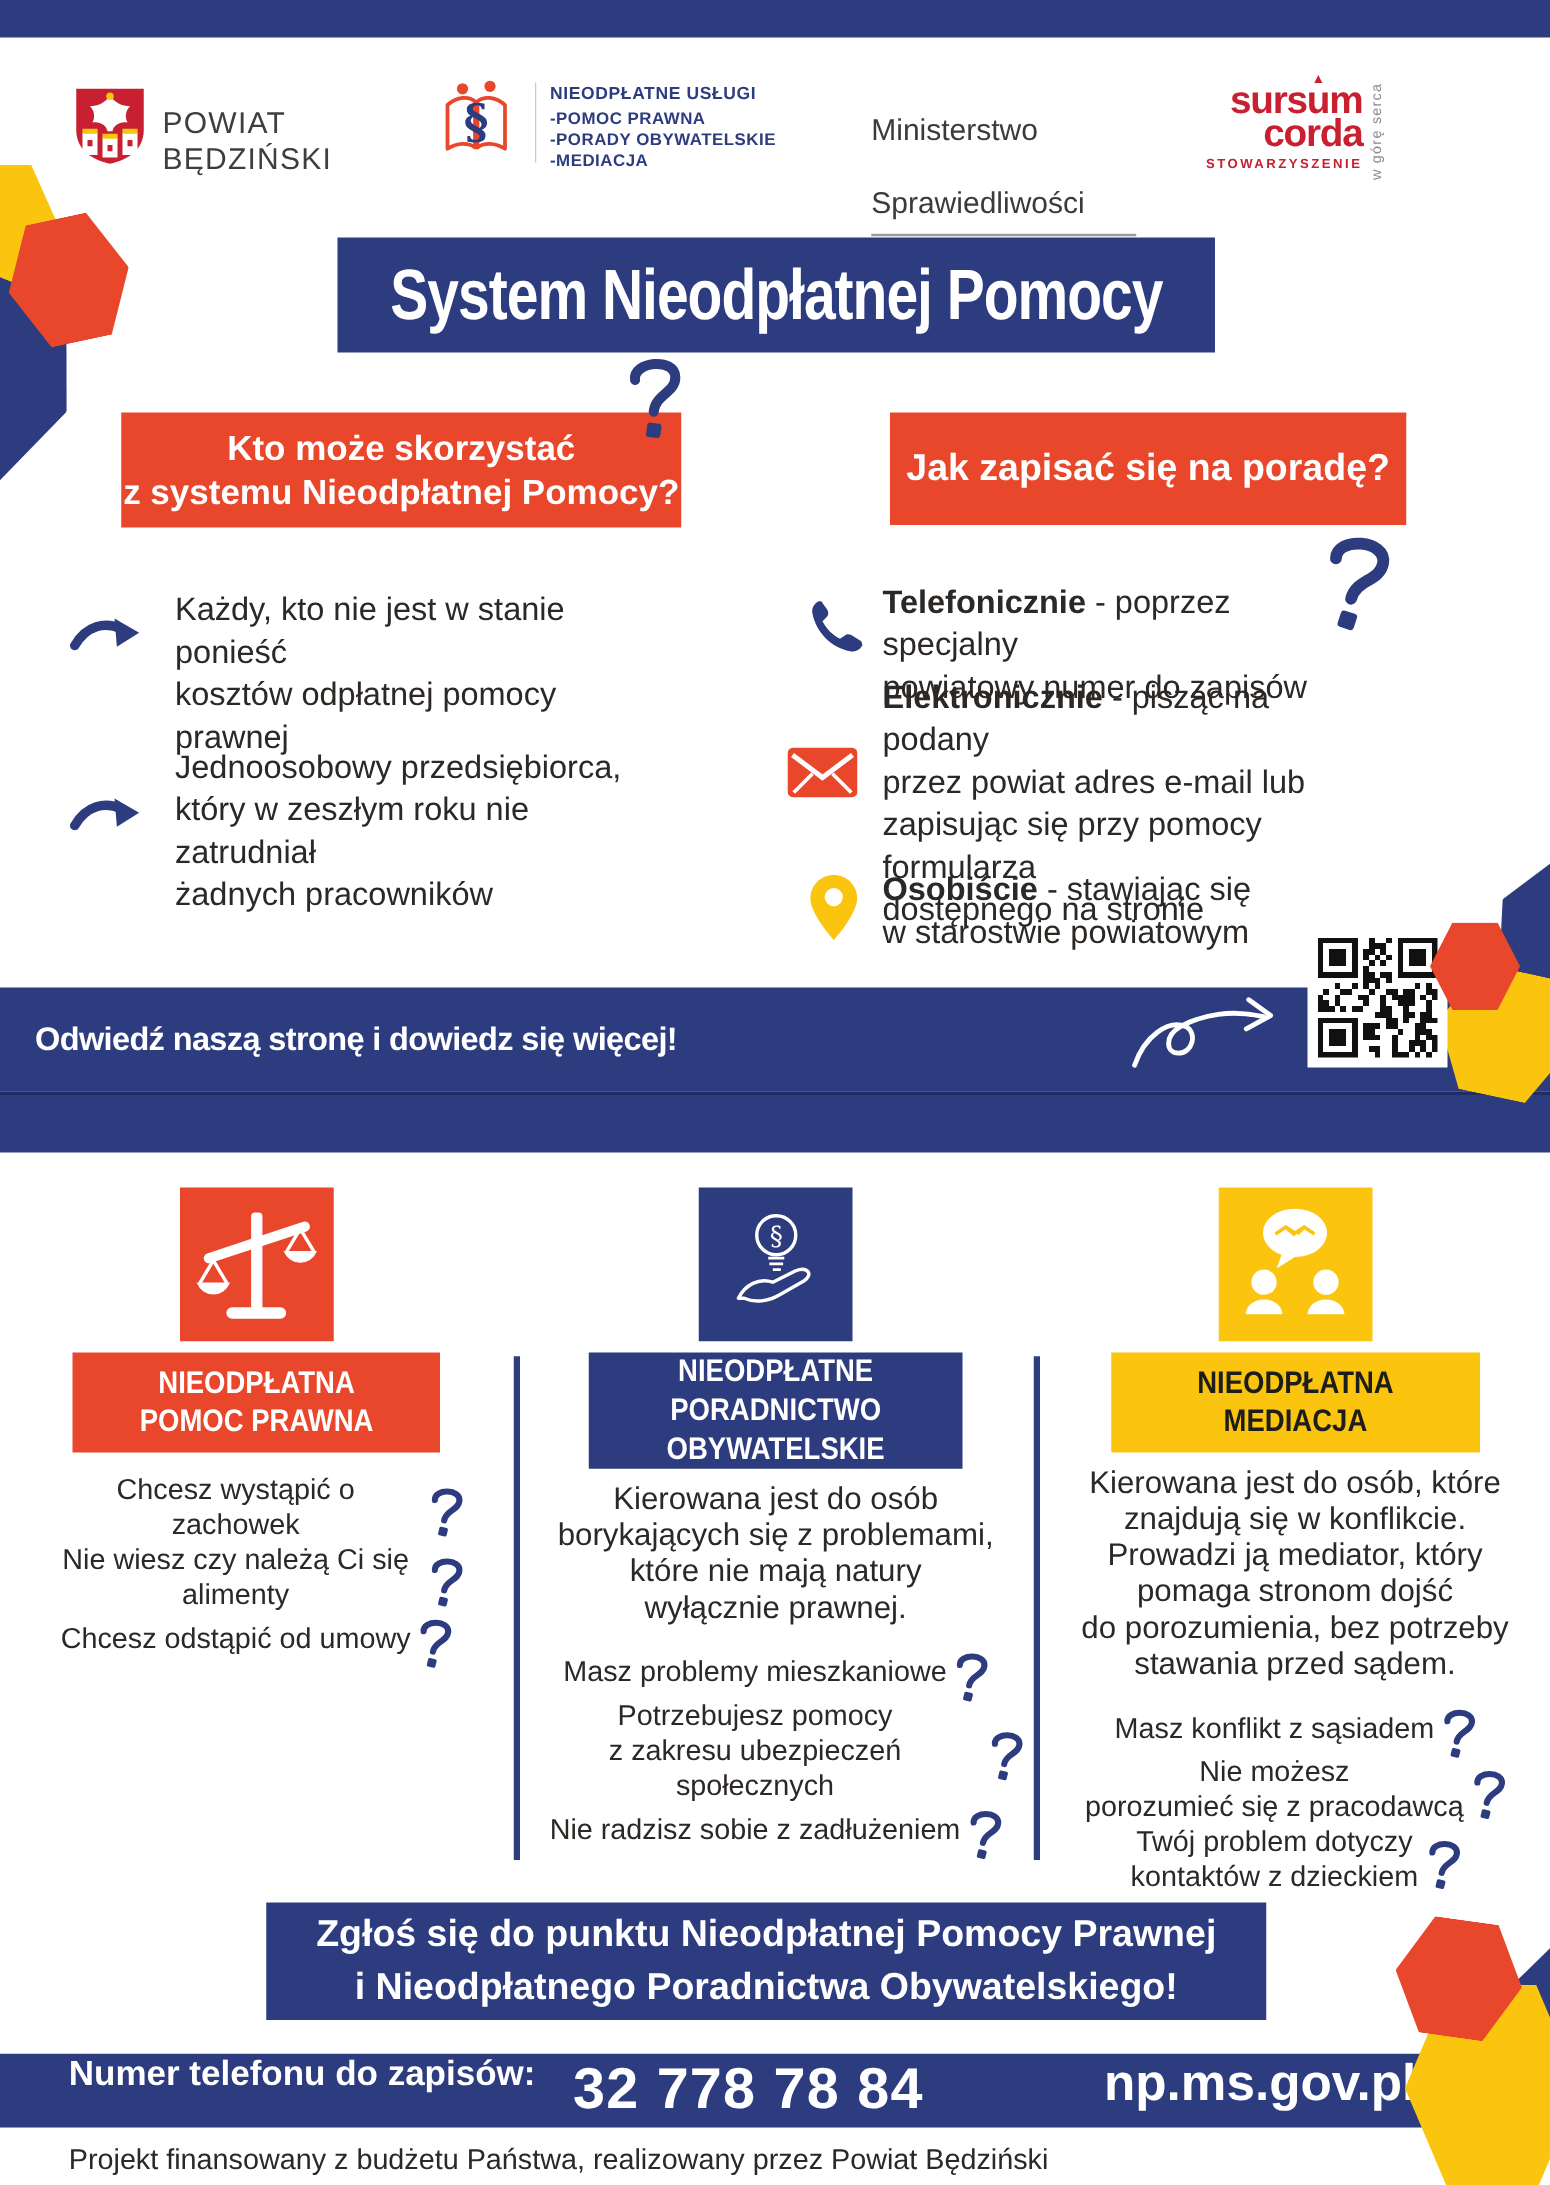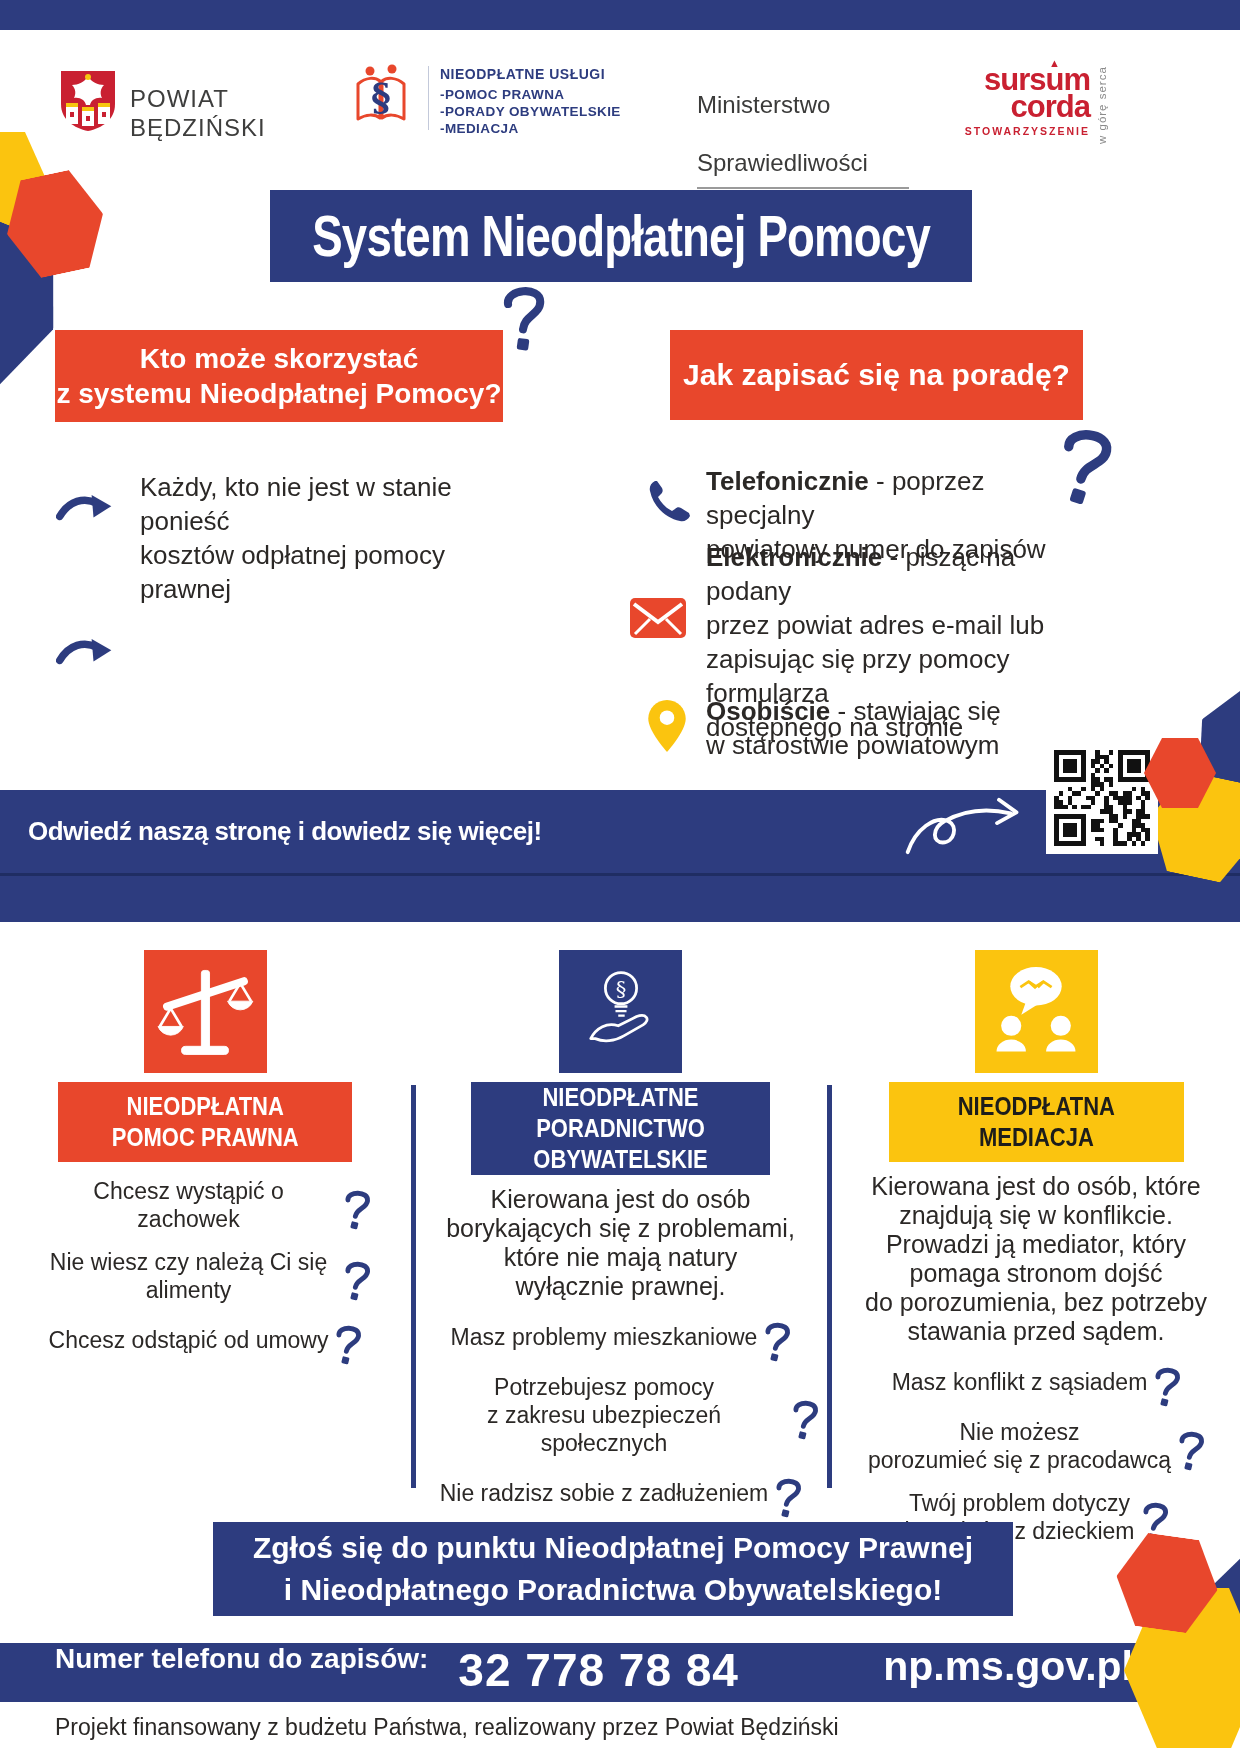--- a/index.html
+++ b/index.html
@@ -35,21 +35,21 @@
   .sursum .sub{font-size:10.5px;font-weight:bold;letter-spacing:2px;margin-top:5px;}
   .sursum-side{left:1096px;top:66px;height:78px;writing-mode:vertical-rl;transform:rotate(180deg);
                font-size:11.5px;color:#8b8b8b;letter-spacing:1px;}
 
   
   .title-banner{left:270px;top:190px;width:702px;height:92px;background:var(--navy,#2D3C7F);
                 display:flex;align-items:center;justify-content:center;}
   .title-banner span{color:#fff;font-size:57px;font-weight:bold;letter-spacing:-1px;}
 
   
-  .sec-head{background:var(--red,#E8472C);display:flex;align-items:center;justify-content:center;}
+  .sec-head{background:var(--red,#E8472C);display:flex;align-items:center;justify-content:center;margin-left:42px;}
   .who-head{left:55px;top:330px;width:448px;height:92px;}
   .how-head{left:670px;top:330px;width:413px;height:90px;}
   .sec-head span{color:#fff;font-weight:bold;text-align:center;}
   .who-head span{font-size:28px;line-height:35px;}
   .how-head span{font-size:30px;}
 
   
   .itext{font-size:26px;line-height:34px;color:var(--ink,#2B2826);}
   .itext b{font-weight:bold;}
   .harrow{color:var(--navy,#2D3C7F);}
@@ -68,21 +68,21 @@
   .col3{left:838px;width:396px;}
   .sq{width:123px;height:123px;display:flex;align-items:center;justify-content:center;}
   .col1 .sq,.col1 .ban{background:var(--red,#E8472C);}
   .col2 .sq,.col2 .ban{background:var(--navy,#2D3C7F);}
   .col3 .sq,.col3 .ban{background:var(--yellow,#FBC40F);}
   .ban{margin-top:9px;min-height:80px;display:flex;align-items:center;justify-content:center;}
   .col1 .ban{width:294px;} .col2 .ban{width:299px;} .col3 .ban{width:295px;}
   .ban span{font-weight:bold;font-size:25px;line-height:31px;color:#fff;}
   .col3 .ban span{color:#1d1d1b;}
   .desc{margin-top:10px;font-size:25px;line-height:29px;text-align:center;}
-  .qs{margin-top:15px;display:flex;flex-direction:column;gap:15px;align-items:center;}
+  .qs{margin-top:15px;display:flex;flex-direction:column;align-items:center;}
   .qrow{display:flex;align-items:center;gap:5px;}
   .qtext{font-size:23px;line-height:28px;text-align:center;}
   .qm-s{width:28px;height:42px;flex:0 0 auto;transform:translateY(5px) rotate(6deg);}
   .vdiv{position:absolute;top:1085px;width:5px;height:403px;background:var(--navy,#2D3C7F);}
 
   
   .cta{left:213px;top:1522px;width:800px;height:94px;background:var(--navy,#2D3C7F);
        display:flex;align-items:center;justify-content:center;z-index:2;}
   .cta span{color:#fff;font-weight:bold;font-size:30px;line-height:42px;text-align:center;}
   .bbar{left:0;top:1643px;width:1240px;height:59px;background:var(--navy,#2D3C7F);
@@ -179,20 +179,23 @@
         <path d="M4 30 C14 13 30 9 44 16" fill="none" stroke="currentColor" stroke-width="8" stroke-linecap="round"></path>
         <path d="M38 7 L59 19 L40 31 Z" fill="currentColor"></path>
       </svg></div>
   <div class="abs itext pre" style="left:140px;top:470px;width:360px;">Każdy, kto nie jest w stanie ponieść
 kosztów odpłatnej pomocy prawnej</div>
 
   <div class="abs harrow" style="left:56px;top:632px;width:60px;height:40px;"><svg viewBox="0 0 64 42" width="100%" height="100%">
         <path d="M4 30 C14 13 30 9 44 16" fill="none" stroke="currentColor" stroke-width="8" stroke-linecap="round"></path>
         <path d="M38 7 L59 19 L40 31 Z" fill="currentColor"></path>
       </svg></div>
+  <div class="abs itext pre" style="left:140px;top:596px;width:380px;">Jednoosobowy przedsiębiorca,
+który w zeszłym roku nie zatrudniał
+żadnych pracowników</div>
 
   <div class="abs sec-head how-head">
     <span>Jak zapisać się na poradę?</span>
   </div>
   <div class="abs qm" style="left:1056px;top:425px;width:54px;height:84px;transform:rotate(10deg);"><svg viewBox="0 0 40 60" width="100%" height="100%">
         <path d="M7 17 C5 4 35 1 35 15 C35 26 21 27 20 39" fill="none" stroke="currentColor" stroke-width="7" stroke-linecap="round"></path>
         <rect x="15" y="47" width="10" height="10" rx="2" fill="currentColor" transform="rotate(8 20 52)"></rect>
       </svg></div>
 
   <div class="abs" style="left:644px;top:478px;width:48px;height:48px;">

